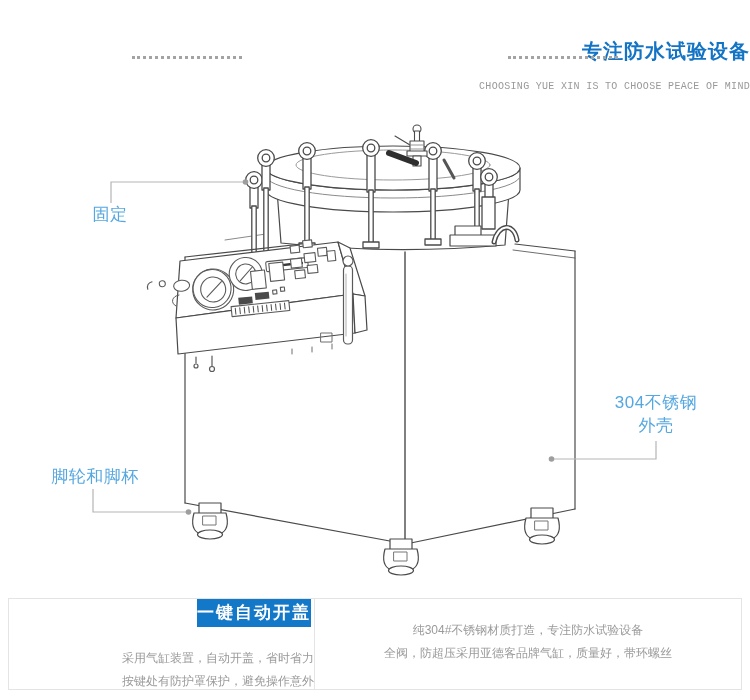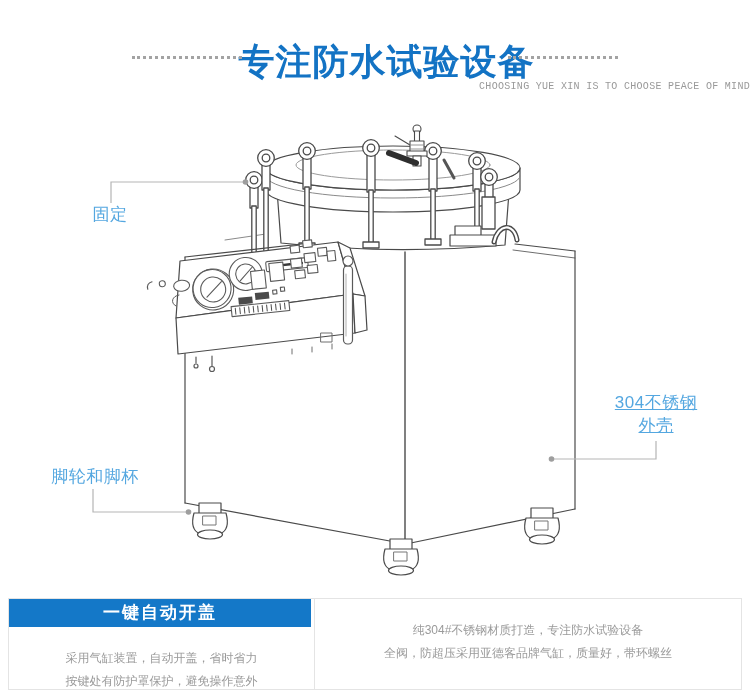--- a/index.html
+++ b/index.html
@@ -12,52 +12,52 @@
     --border-gray:#e4e4e4;
   }
   *{margin:0;padding:0;box-sizing:border-box;}
   html,body{background:#fff;}
   .page{
     position:relative;width:750px;height:700px;background:#fff;overflow:hidden;
     font-family:"Liberation Sans","DejaVu Sans",sans-serif;
   }
   
   .page-title{
-    position:absolute;top:38px;left:0;right:0;text-align:center;
-    font-size:36px;font-weight:bold;letter-spacing:1px;color:var(--title-blue);padding-left:23px;
+    position:absolute;top:38px;left:0;right:0;text-align:right;
+    font-size:20px;font-weight:bold;letter-spacing:1px;color:var(--title-blue);padding-left:23px;
   }
   .dotted-line{
     position:absolute;top:56px;width:110px;height:0;
     border-top:3px dotted #a3a3a3;
   }
   .dotted-line.left{left:132px;}
   .dotted-line.right{left:508px;}
   .page-subtitle{
     position:absolute;top:81px;left:0;right:0;text-align:right;
     font-family:"Liberation Mono","DejaVu Sans Mono",monospace;
     font-size:10px;letter-spacing:0.3px;color:var(--subtitle-gray);
   }
   
   .figure-svg{position:absolute;left:0;top:0;width:750px;height:700px;}
   
   .callout{
     position:absolute;text-align:center;color:var(--annotation-blue);
     font-size:17px;line-height:23px;letter-spacing:0.5px;
   }
   .callout.ring-screw{left:60px;top:203px;width:100px;}
-  .callout.shell{left:606px;top:391px;width:100px;text-decoration:underline;}
+  .callout.shell{left:606px;top:391px;width:100px;}
   .callout.casters{left:43px;top:465px;width:104px;}
   .callout span{display:block;}
   
   .features{
     position:absolute;left:8px;top:598px;width:734px;height:92px;
     border:1px solid var(--border-gray);display:flex;background:#fff;
   }
   .feature-col{display:flex;flex-direction:column;}
-  .feature-col.left{width:306px;border-right:1px solid var(--border-gray);}
+  .feature-col.left{width:306px;border-right:1px solid var(--border-gray);align-items:flex-end;}
   .feature-col.right{flex:1;}
   .feature-header{
     height:28px;line-height:28px;background:var(--bar-blue);color:#fff;
     text-align:center;font-size:17px;font-weight:bold;letter-spacing:2px;
   }
   .feature-col.left  .feature-header{margin-right:3px;}
   .feature-col.right .feature-header{margin-left:3px;}
   .feature-body{
     padding-top:20px;text-align:center;color:var(--body-gray);
     font-size:12px;line-height:23px;

